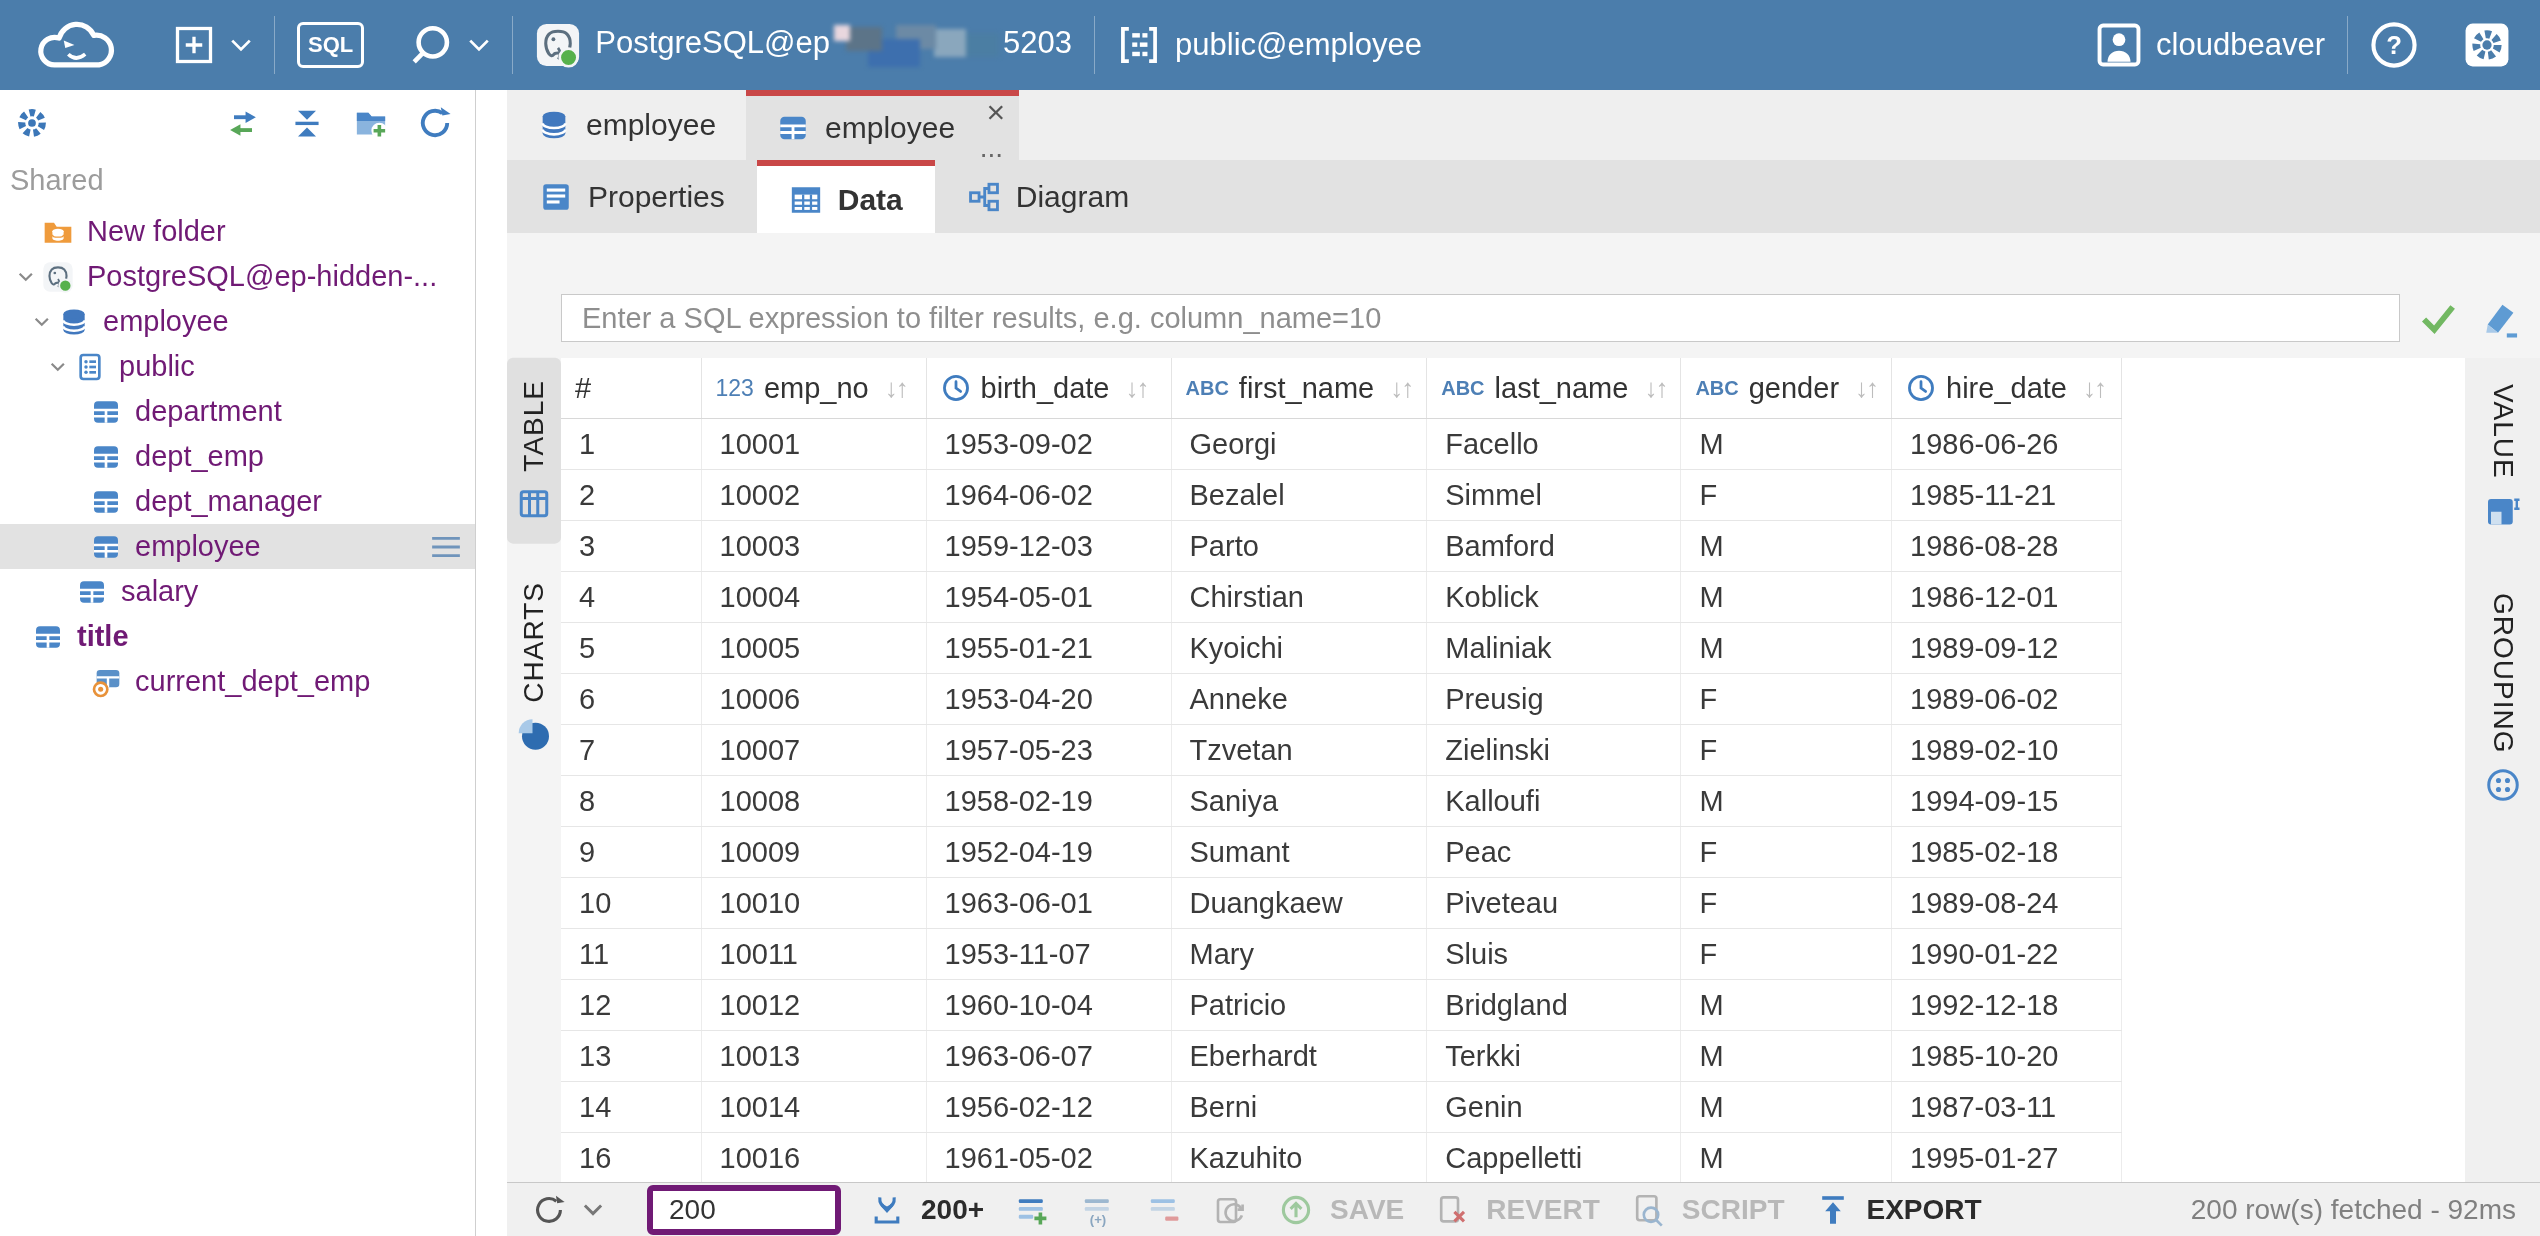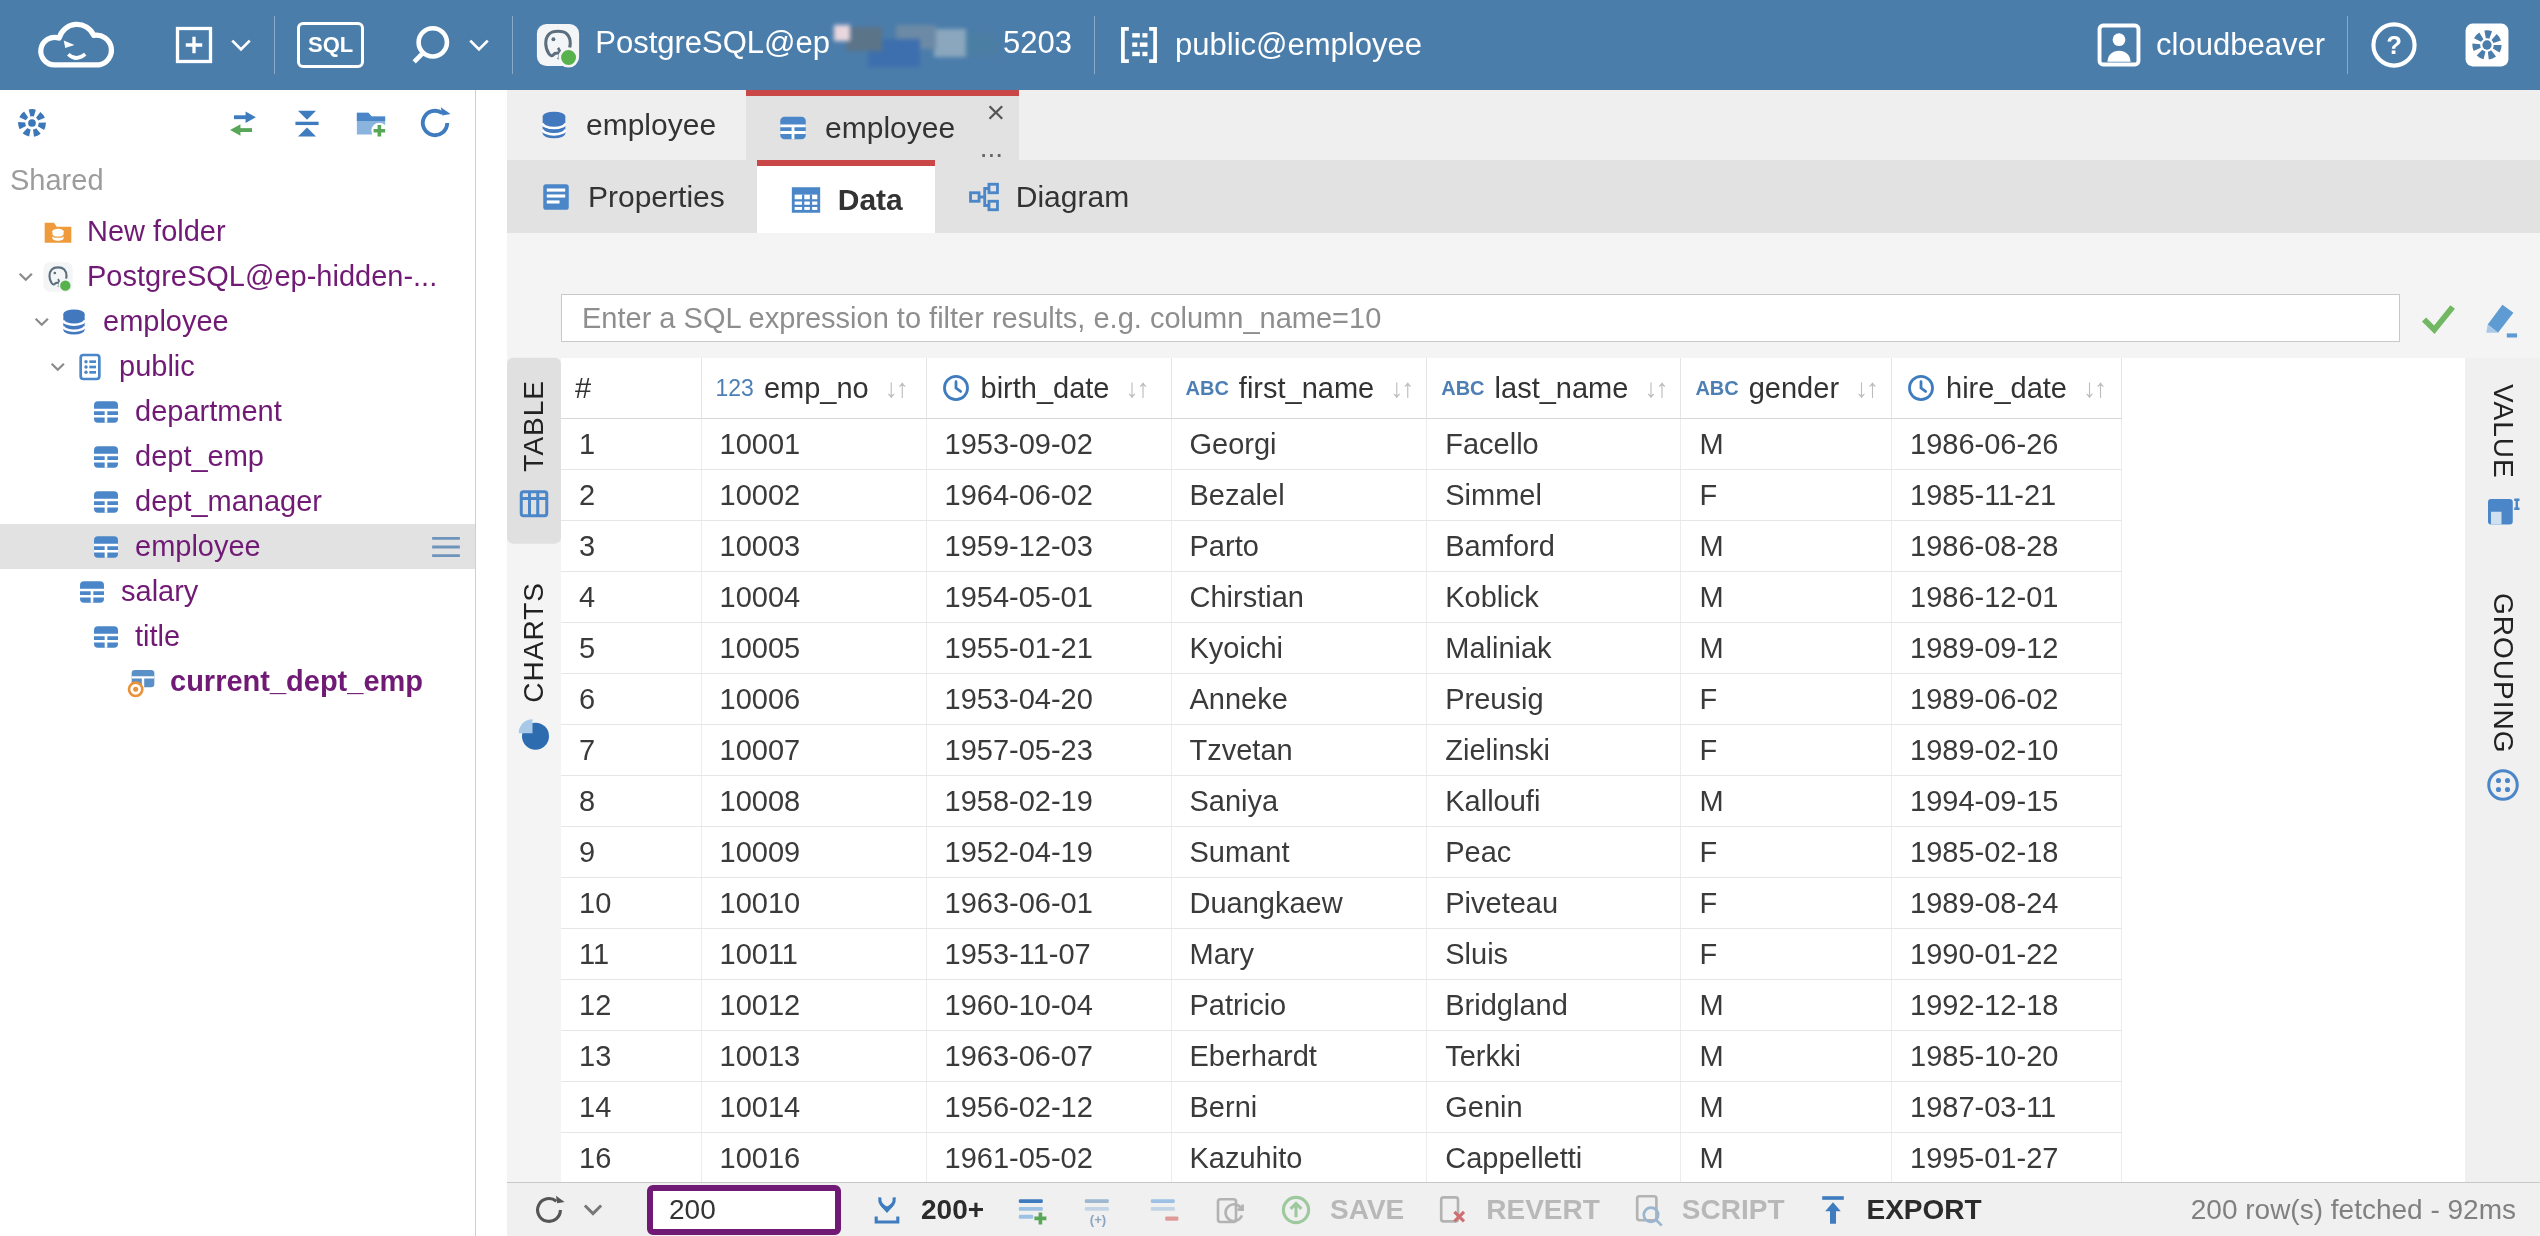--- a/index.html
+++ b/index.html
@@ -358,31 +358,31 @@
         <div class="tree-row" style="padding-left: 44px;">
           <span class="tree-chev"></span>
           <span class="icon">
             <svg viewBox="0 0 24 24">
               <rect x="3" y="4" width="18" height="16" rx="3" fill="#4a86c8"></rect>
               <path d="M3 10.5h18M12 10.5V20M3 15.2h18" stroke="#fff" stroke-width="2" fill="none"></path>
             </svg>
           </span>
           <span>salary</span>
         </div>
-        <div class="tree-row" style="padding-left: 58px;">
+        <div class="tree-row" style=" font-weight: bold;">
           <span class="tree-chev"></span>
           <span class="icon">
             <svg viewBox="0 0 24 24">
               <rect x="3" y="4" width="18" height="16" rx="3" fill="#4a86c8"></rect>
               <path d="M3 10.5h18M12 10.5V20M3 15.2h18" stroke="#fff" stroke-width="2" fill="none"></path>
             </svg>
           </span>
           <span>title</span>
         </div>
-        <div class="tree-row" style="padding-left: 93px; font-weight: bold;">
+        <div class="tree-row" style="padding-left: 58px;">
           <span class="tree-chev"></span>
           <span class="icon">
             <svg viewBox="0 0 24 24">
               <rect x="5" y="3" width="17" height="13" rx="2.5" fill="#5a90c8"></rect>
               <path d="M5 8.5h17M13.5 8.5V16" stroke="#fff" stroke-width="1.8" fill="none"></path>
               <circle cx="8" cy="17.5" r="5" fill="#fff" stroke="#e8923a" stroke-width="2"></circle>
               <circle cx="8" cy="17.5" r="1.9" fill="#e8923a"></circle>
             </svg>
           </span>
           <span>current_dept_emp</span>

